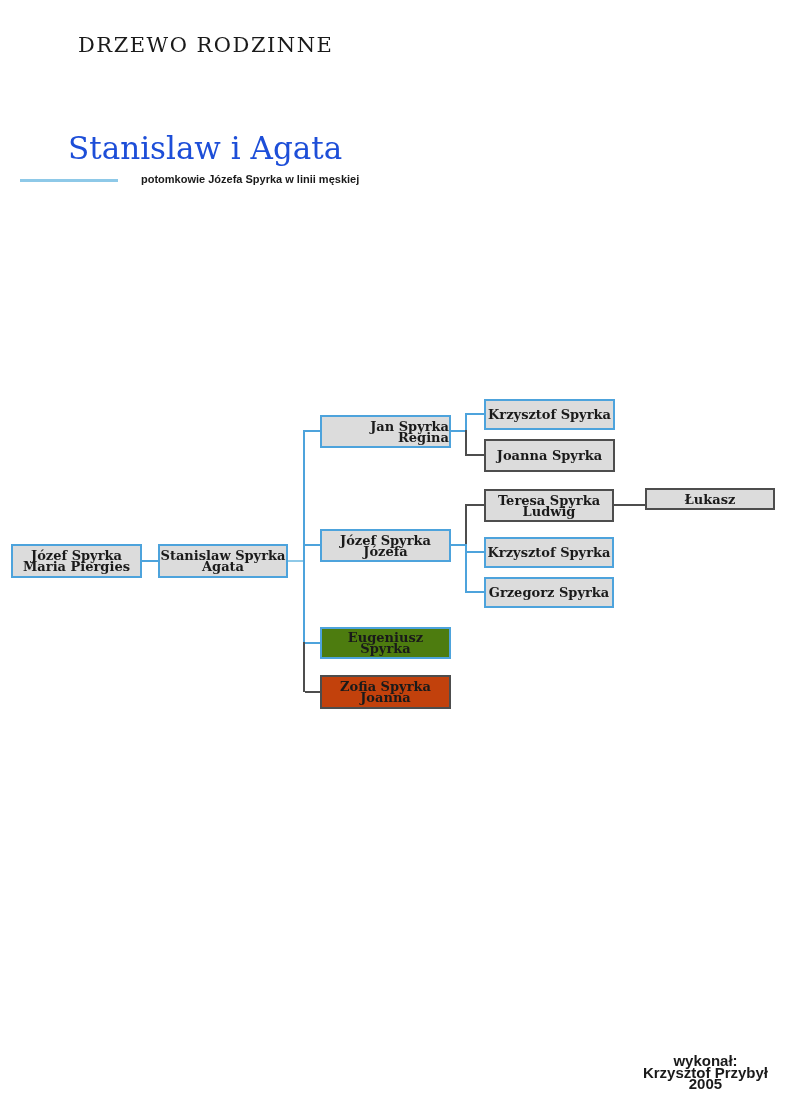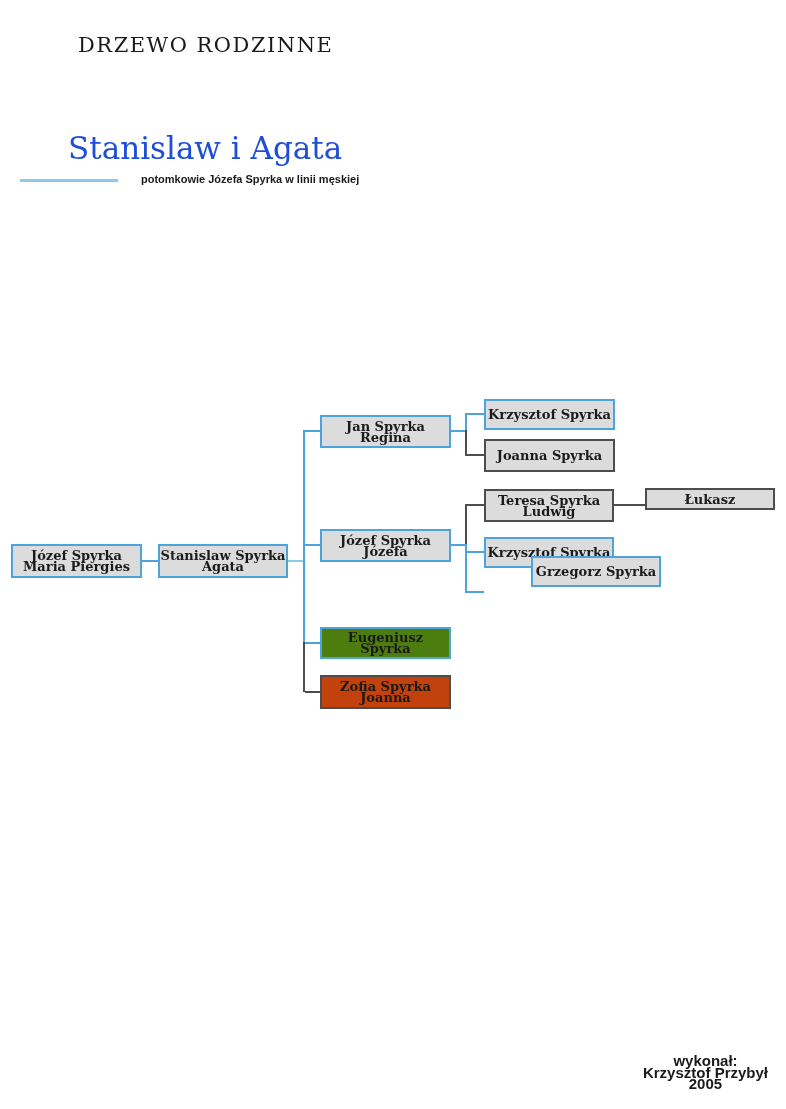--- a/index.html
+++ b/index.html
@@ -81,21 +81,21 @@
       <div class="conn" style="left: 467px; top: 591px; width: 17px; height: 2px; background: rgb(77, 163, 220);"></div>
       <div class="conn" style="left: 614px; top: 504px; width: 31px; height: 2px; background: rgb(77, 77, 77);"></div>
       <div class="node" style="left: 11px; top: 544px; width: 131px; height: 34px; border-color: rgb(77, 163, 220); background: rgb(220, 220, 220); color: rgb(26, 26, 26);">
         <div>Józef Spyrka</div>
         <div>Maria Piergies</div>
       </div>
       <div class="node" style="left: 158px; top: 544px; width: 130px; height: 34px; border-color: rgb(77, 163, 220); background: rgb(220, 220, 220); color: rgb(26, 26, 26);">
         <div>Stanislaw Spyrka</div>
         <div>Agata</div>
       </div>
-      <div class="node" style="left: 320px; top: 415px; width: 131px; height: 33px; border-color: rgb(77, 163, 220); background: rgb(220, 220, 220); color: rgb(26, 26, 26);">
+      <div class="node" style="left: 320px; top: 415px; width: 131px; height: 33px; border-color: rgb(77, 163, 220); background: rgb(220, 220, 220); color: rgb(26, 26, 26); align-items: flex-end;">
         <div>Jan Spyrka</div>
         <div>Regina</div>
       </div>
       <div class="node" style="left: 484px; top: 399px; width: 131px; height: 31px; border-color: rgb(77, 163, 220); background: rgb(220, 220, 220); color: rgb(26, 26, 26);">
         <div>Krzysztof Spyrka</div>
       </div>
       <div class="node" style="left: 484px; top: 439px; width: 131px; height: 33px; border-color: rgb(77, 77, 77); background: rgb(220, 220, 220); color: rgb(26, 26, 26);">
         <div>Joanna Spyrka</div>
       </div>
       <div class="node" style="left: 320px; top: 529px; width: 131px; height: 33px; border-color: rgb(77, 163, 220); background: rgb(220, 220, 220); color: rgb(26, 26, 26);">
@@ -105,21 +105,21 @@
       <div class="node" style="left: 484px; top: 489px; width: 130px; height: 33px; border-color: rgb(77, 77, 77); background: rgb(220, 220, 220); color: rgb(26, 26, 26);">
         <div>Teresa Spyrka</div>
         <div>Ludwig</div>
       </div>
       <div class="node" style="left: 645px; top: 488px; width: 130px; height: 22px; border-color: rgb(77, 77, 77); background: rgb(220, 220, 220); color: rgb(26, 26, 26);">
         <div>Łukasz</div>
       </div>
       <div class="node" style="left: 484px; top: 537px; width: 130px; height: 31px; border-color: rgb(77, 163, 220); background: rgb(220, 220, 220); color: rgb(26, 26, 26);">
         <div>Krzysztof Spyrka</div>
       </div>
-      <div class="node" style="left: 484px; top: 556px; width: 130px; height: 31px; border-color: rgb(77, 163, 220); background: rgb(220, 220, 220); color: rgb(26, 26, 26); margin-left: 47px;">
+      <div class="node" style="left: 484px; top: 577px; width: 130px; height: 31px; border-color: rgb(77, 163, 220); background: rgb(220, 220, 220); color: rgb(26, 26, 26);">
         <div>Grzegorz Spyrka</div>
       </div>
       <div class="node" style="left: 320px; top: 627px; width: 131px; height: 32px; border-color: rgb(77, 163, 220); background: #4d7c0f; color: rgb(26, 26, 26);">
         <div>Eugeniusz Spyrka</div>
       </div>
       <div class="node" style="left: 320px; top: 675px; width: 131px; height: 34px; border-color: rgb(77, 77, 77); background: #c2410c; color: rgb(26, 26, 26);">
         <div>Zofia Spyrka</div>
         <div>Joanna</div>
       </div>
     </div>

